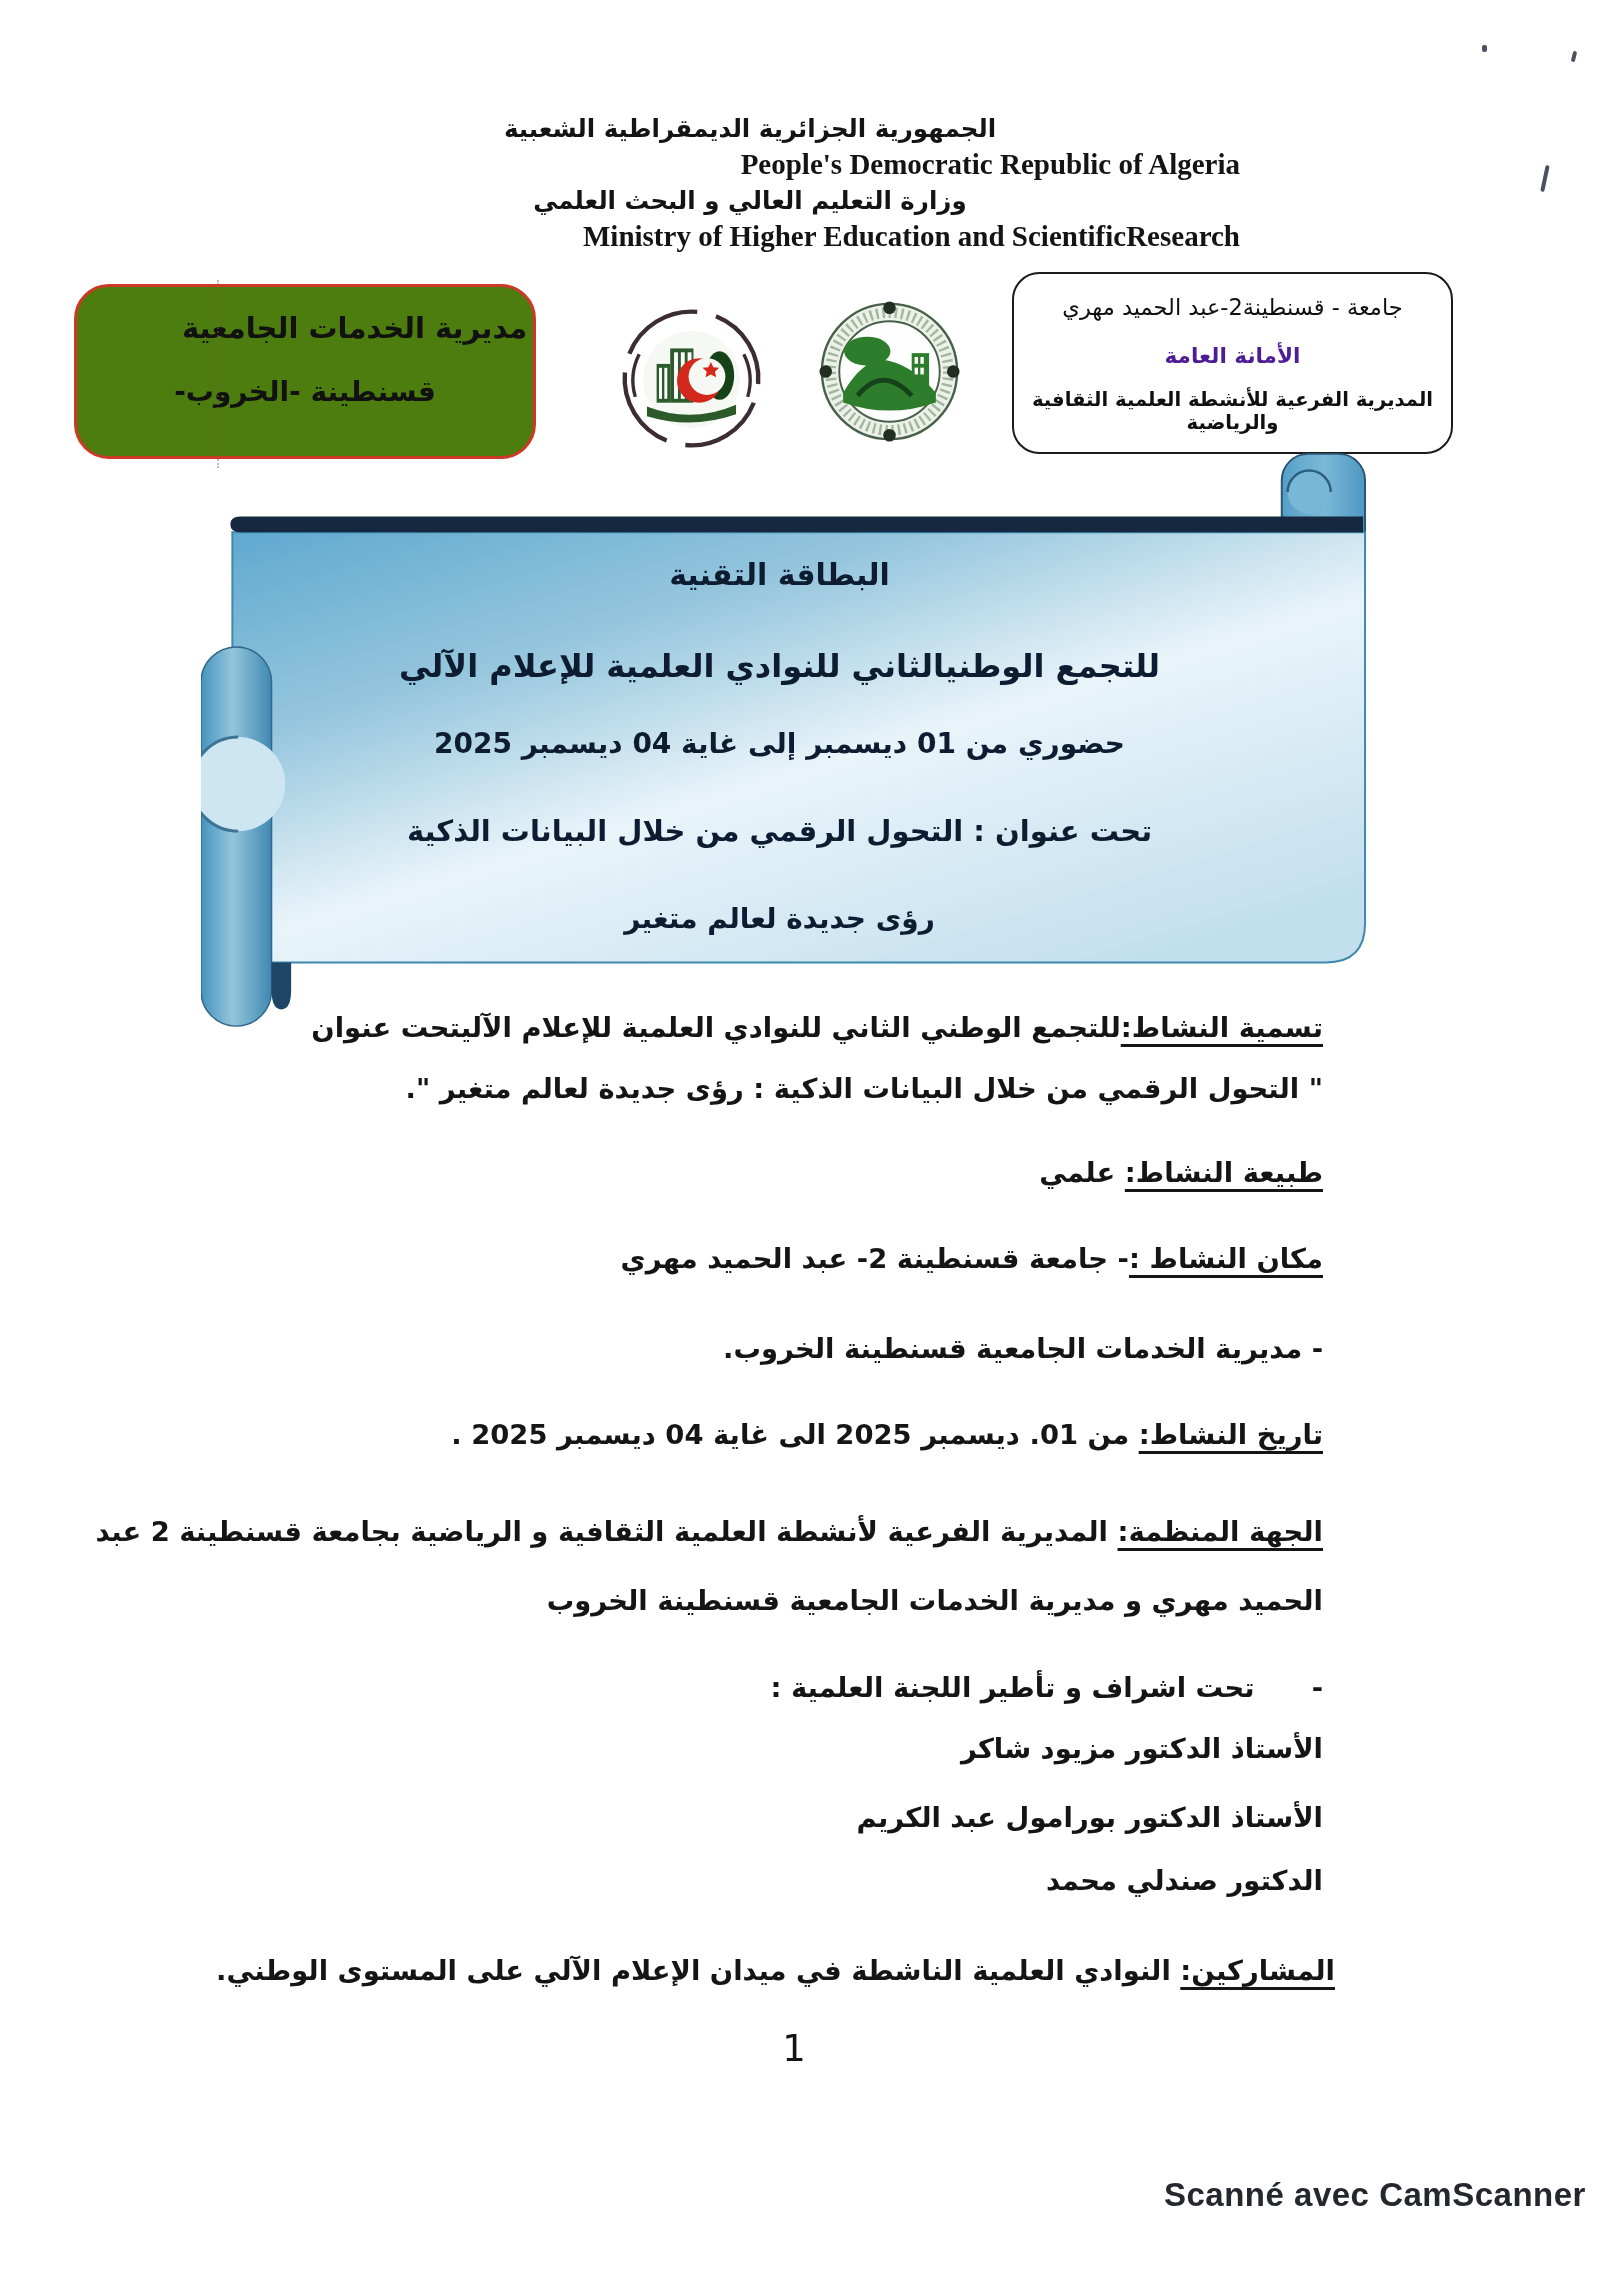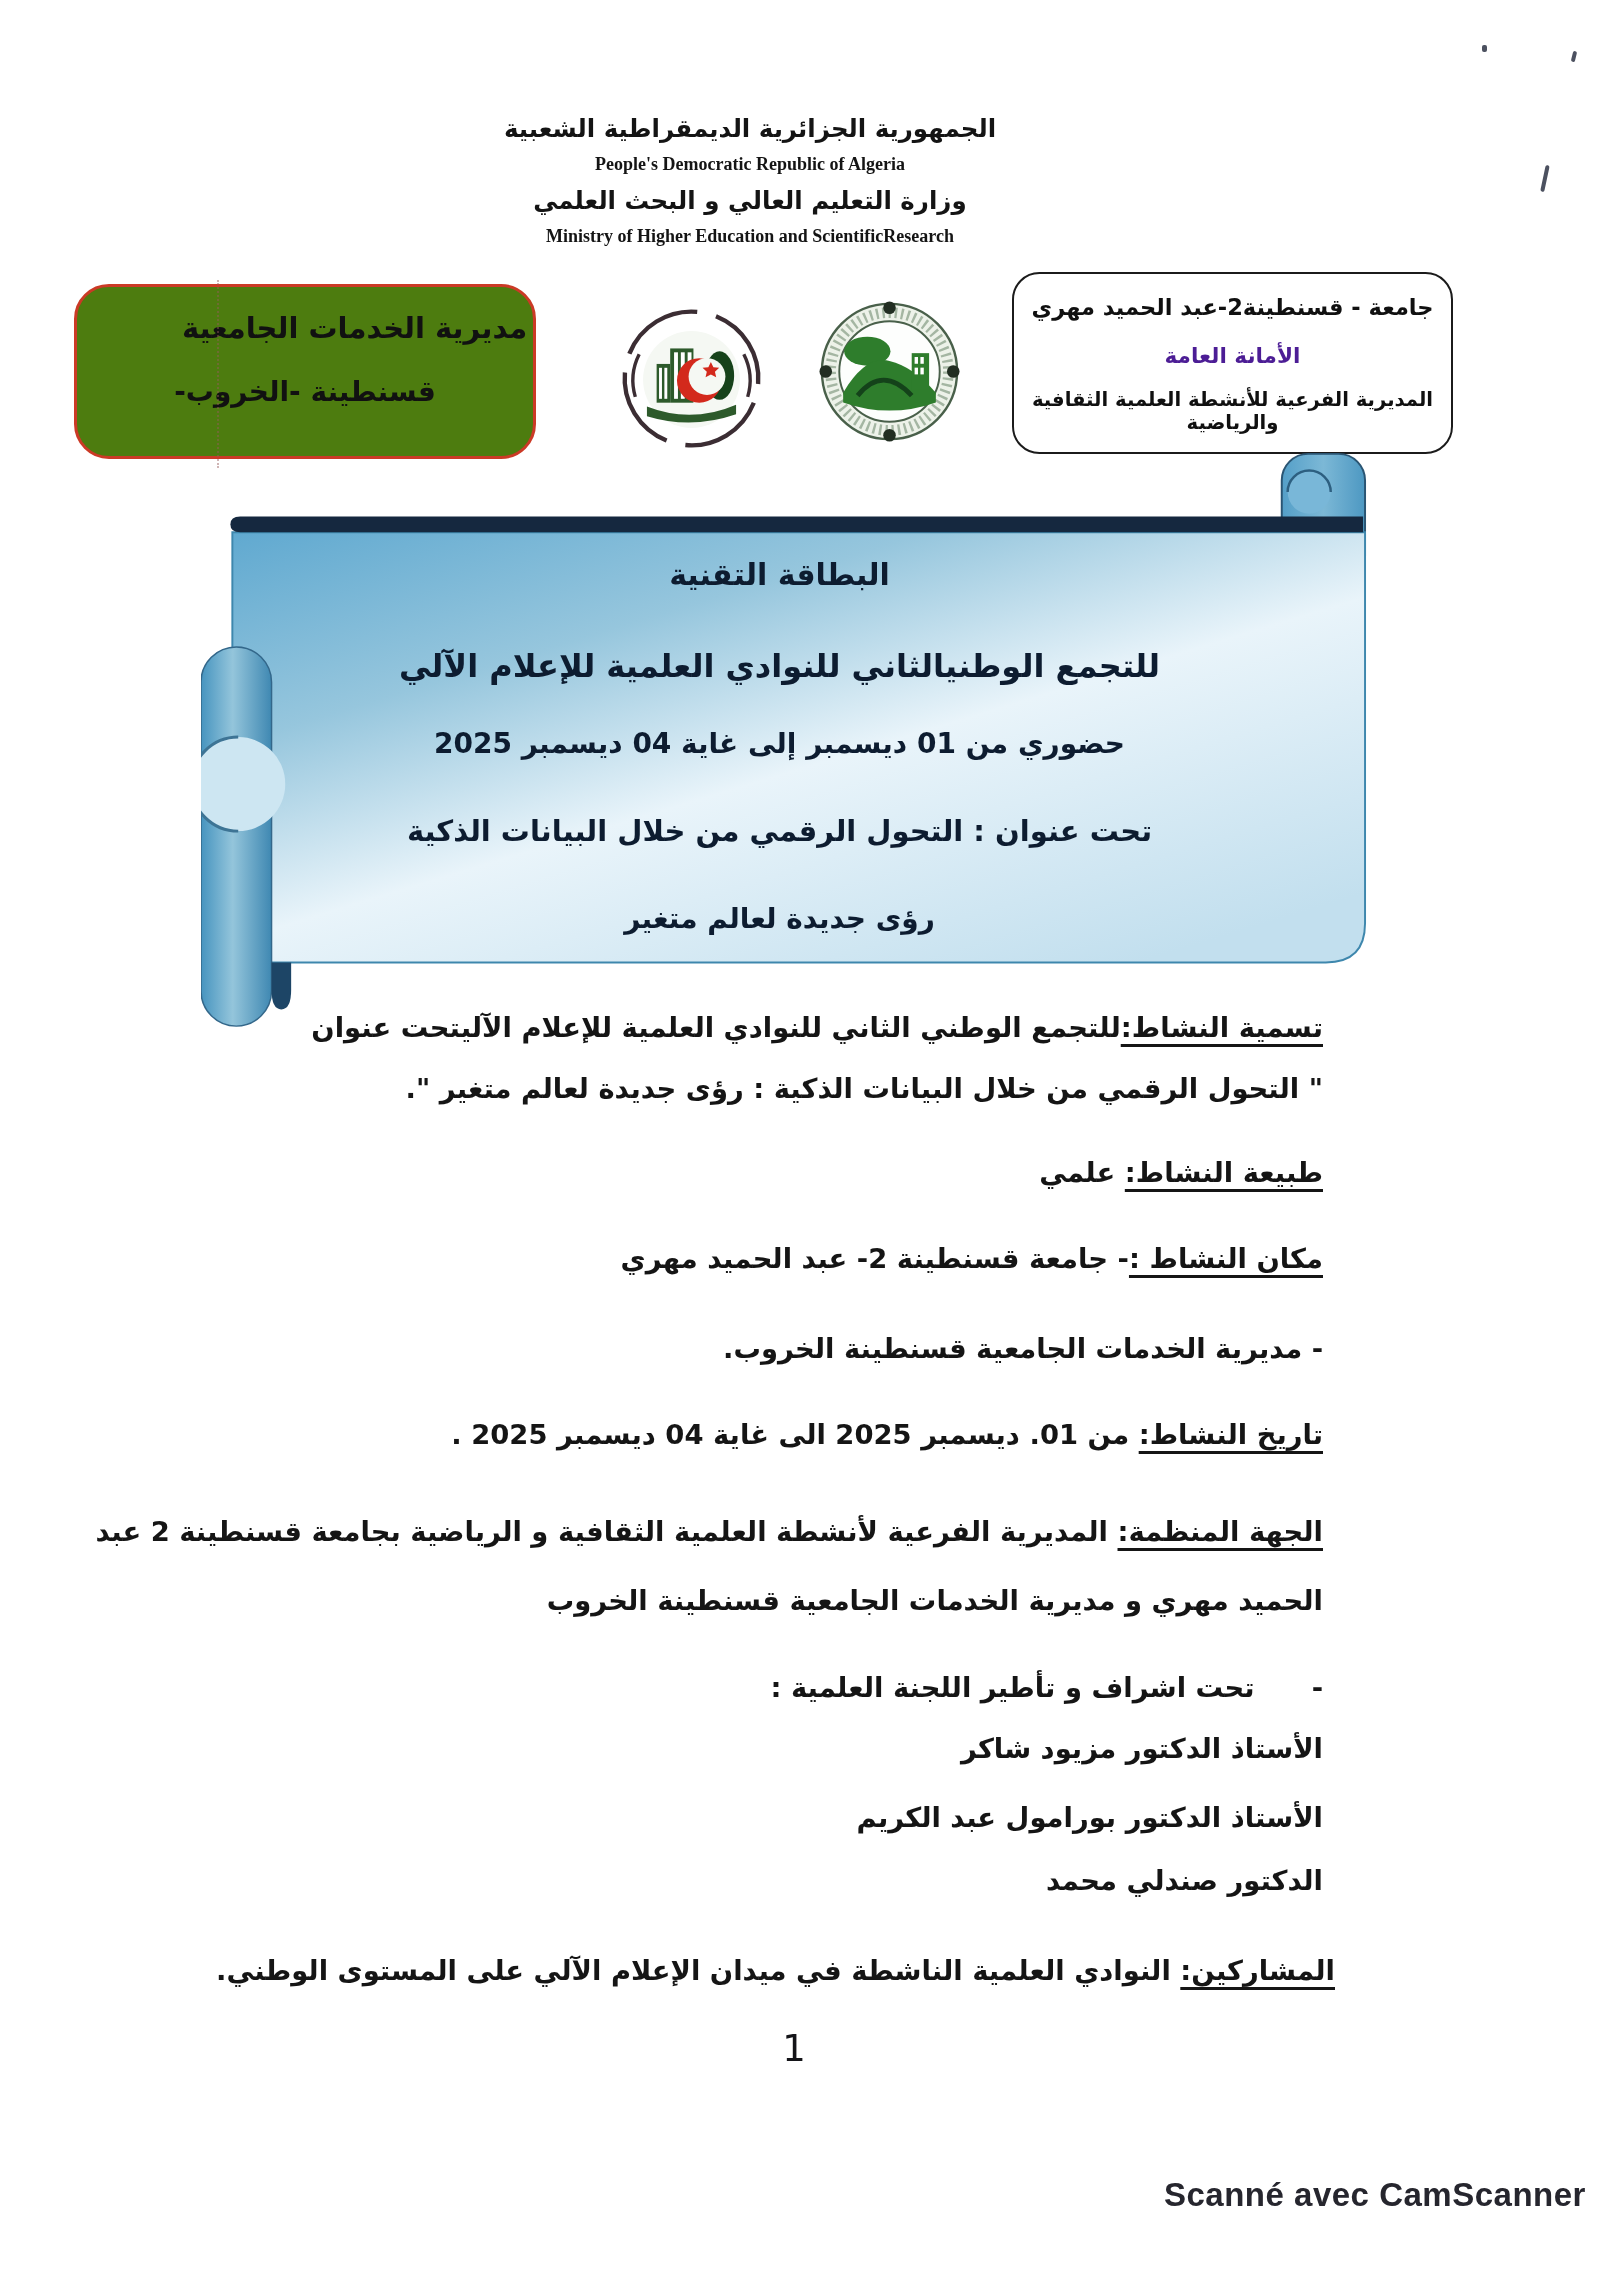--- a/index.html
+++ b/index.html
@@ -7,37 +7,37 @@
     position:relative;
     width:1618px;height:2281px;
     background:#ffffff;
     overflow:hidden;
     font-family:"DejaVu Sans",sans-serif;
     color:#161616;
   }
   
   .header{position:absolute;left:260px;top:110px;width:980px;text-align:center;}
   .header .ar{direction:rtl;font-weight:bold;font-size:24.5px;color:#141414;line-height:37px;}
-  .header .en{font-family:"Liberation Serif",serif;font-weight:bold;font-size:18px;color:#141414;line-height:35px;}
+  .header .en{font-family:"Liberation Serif",serif;font-weight:bold;font-size:29px;color:#141414;line-height:35px;text-align:right;}
   
   .left-box{
     position:absolute;left:74px;top:284px;width:456px;height:169px;
     border:3.9px solid #cb3a26;border-radius:35px;background:#4d7c0f;
     direction:rtl;
   }
   .left-box .l1{position:absolute;top:23.5px;right:5.9px;left:7.8px;text-align:right;
     font-weight:bold;font-size:29px;color:#111;}
   .left-box .l2{position:absolute;top:88px;right:0;left:0;text-align:center;
     font-weight:bold;font-size:28px;color:#111;}
   .right-box{
     position:absolute;left:1012px;top:272px;width:437px;height:178px;
     border:2.9px solid #1b1b1b;border-radius:27.4px;background:#fff;
     direction:rtl;text-align:center;
   }
-  .right-box .l1{position:absolute;top:19.6px;right:0;left:0;font-weight:bold;font-size:22.5px;color:#101010;}
+  .right-box .l1{position:absolute;top:19.6px;right:0;left:0;font-weight:normal;font-size:22.5px;color:#101010;}
   .right-box .l2{position:absolute;top:69px;right:0;left:0;font-weight:bold;font-size:21.6px;color:#4c1d95;}
   .right-box .l3{position:absolute;top:114px;right:0;left:0;font-weight:bold;font-size:19.6px;color:#101010;}
   .logo{position:absolute;}
   .logo-left{left:613px;top:300px;width:157px;height:155px;}
   .logo-right{left:819px;top:300px;width:141px;height:143px;}
   
   .banner{position:absolute;left:201px;top:446px;width:1166px;height:588px;}
   .banner svg{position:absolute;left:0;top:0;}
   .banner .btext{
     position:absolute;left:59px;width:1039px;text-align:center;

